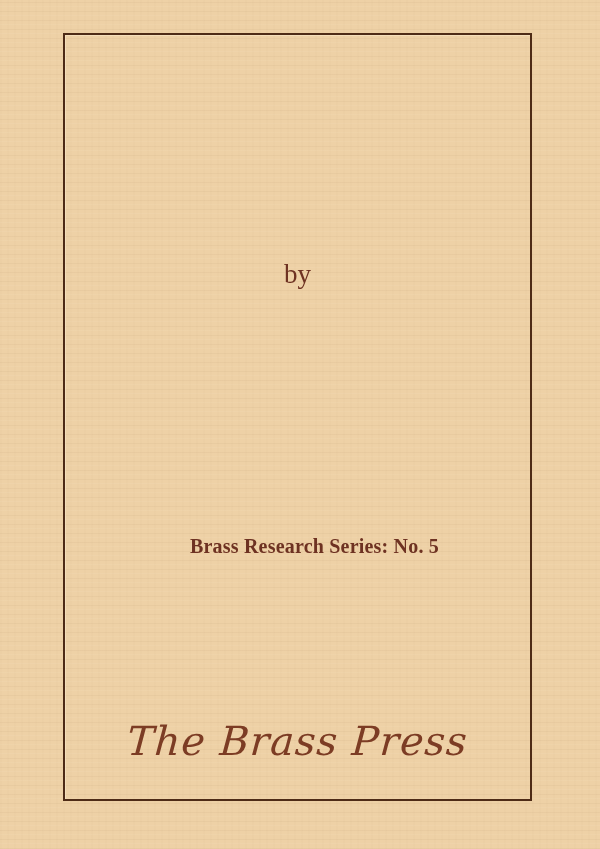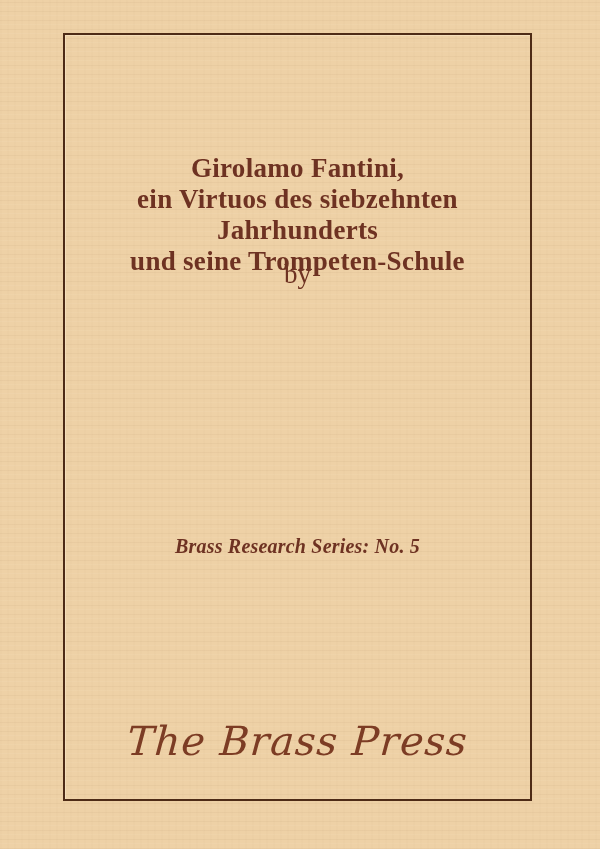--- a/index.html
+++ b/index.html
@@ -43,46 +43,42 @@
     top:153px;
     font-size:27px;font-weight:bold;line-height:31px;
     letter-spacing:0.3px;
   }
   .author-block{
     top:258px;
     font-size:27px;font-weight:normal;line-height:32px;
   }
   .series-block{
     top:535px;
-    font-size:20px;font-weight:bold;font-style:italic;
+    font-size:20px;font-weight:bold;
     letter-spacing:0.2px;
+    padding-left:17px;
   }
   .logo-block{
     top:712px;
     font-family:"DejaVu Serif", serif;
     font-style:italic;font-weight:normal;
     font-size:40px;line-height:58px;
     color:var(--logo);
     letter-spacing:1px;
     transform:skewX(-4deg);
   }
 </style>
 </head>
 <body>
 
 <div class="cover">
   <div class="texture"></div>
 
   <div class="frame"></div>
 
-  <div class="centered title-block">
-    <div>Girolamo Fantini,</div>
-    <div>ein Virtuos des siebzehnten Jahrhunderts</div>
-    <div>und seine Trompeten-Schule</div>
-  </div>
 
   <div class="centered author-block">
     <div>by</div>
   </div>
 
   <div class="centered series-block">Brass Research Series: No. 5</div>
 
   <div class="centered logo-block">The Brass Press</div>
 </div>
 

